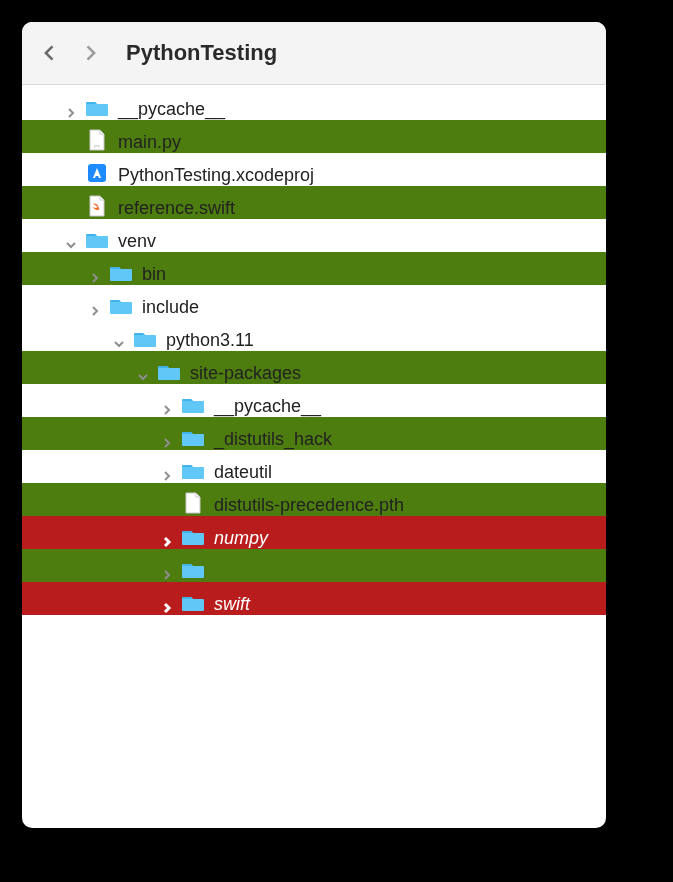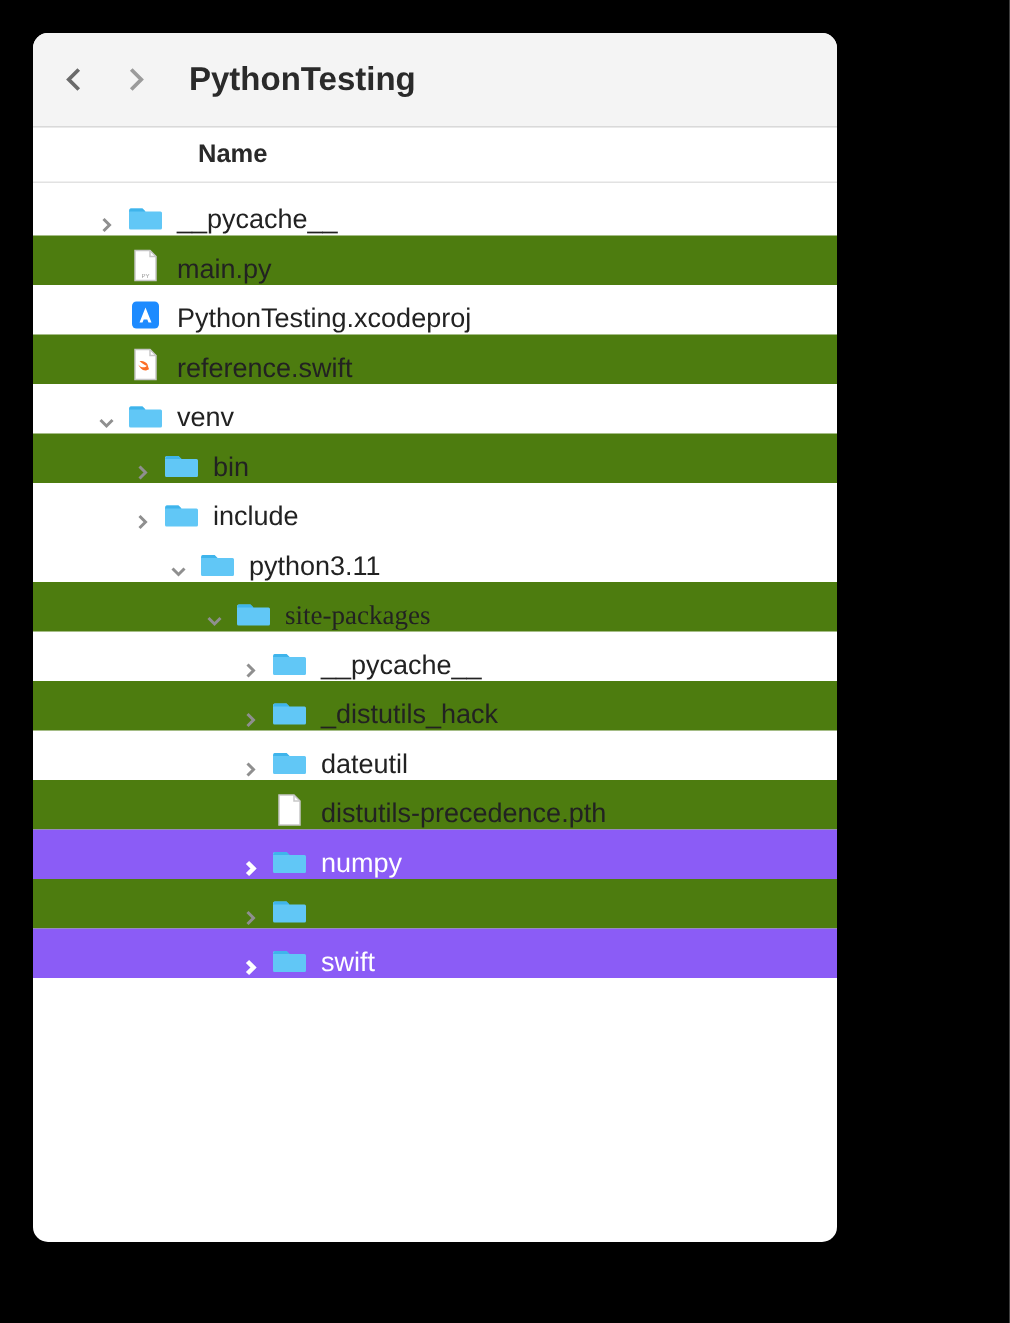--- a/index.html
+++ b/index.html
@@ -8,21 +8,21 @@
     width: 673px;
     height: 882px;
     background: #000;
     font-family: -apple-system, "Helvetica Neue", Arial, sans-serif;
     overflow: hidden;
   }
   .window {
     position: absolute;
     left: 22px;
     top: 22px;
-    width: 536px;
+    width: 584px;
     height: 806px;
     background: #fff;
     border-radius: 10px;
     box-shadow: 0 8px 24px rgba(0,0,0,0.5);
     overflow: hidden;
   }
   .toolbar {
     height: 62px;
     background: #f4f4f4;
     border-bottom: 1px solid #d9d9d9;
@@ -59,21 +59,21 @@
   }
   .row {
     height: 33px;
     display: flex;
     align-items: flex-end;
     font-size: 18px;
     color: #222;
     white-space: nowrap;
   }
   .row.striped { background: #4d7c0f; }
-  .row.selected { background: #8b5cf6; color: #fff; }
+  .row.selected { background: #b91c1c; color: #fff; font-style: italic; }
   .disclosure {
     width: 14px;
     height: 14px;
     display:flex;
     align-items:center;
     justify-content:center;
     margin-right: 6px;
     flex-shrink:0;
   }
   .disclosure svg { width:12px; height:12px; }
@@ -86,21 +86,21 @@
     margin-right: 8px;
     display:flex;
     align-items:center;
     justify-content:center;
     flex-shrink:0;
   }
   .label { }
   .indent-1 { padding-left: 42px; }
   .indent-2 { padding-left: 66px; }
   .indent-3 { padding-left: 90px; }
-  .indent-4 { padding-left: 114px; font-family: Liberation Serif, serif; }
+  .indent-4 { padding-left: 114px; }
   .indent-5 { padding-left: 138px; }
   
 </style>
 </head>
 <body>
 
 <div class="window">
 
   <div class="toolbar">
     <div class="nav-btn back">
@@ -109,21 +109,20 @@
         </svg>
     </div>
     <div class="nav-btn fwd">
       <svg viewBox="0 0 24 24" width="20" height="20">
           <polyline points="9 4 17 12 9 20"></polyline>
         </svg>
     </div>
     <div class="title">PythonTesting</div>
   </div>
 
-  <div class="column-header">Name</div>
 
   <div class="tree" id="tree">
       <div class="row indent-1">
         <span class="disclosure closed">
           <svg viewBox="0 0 12 12">
             <polyline points="4 2 8 6 4 10" fill="none" stroke-width="2"></polyline>
           </svg>
         </span>
         <span class="icon-slot">
           <svg width="24" height="24" viewBox="0 0 24 24">

